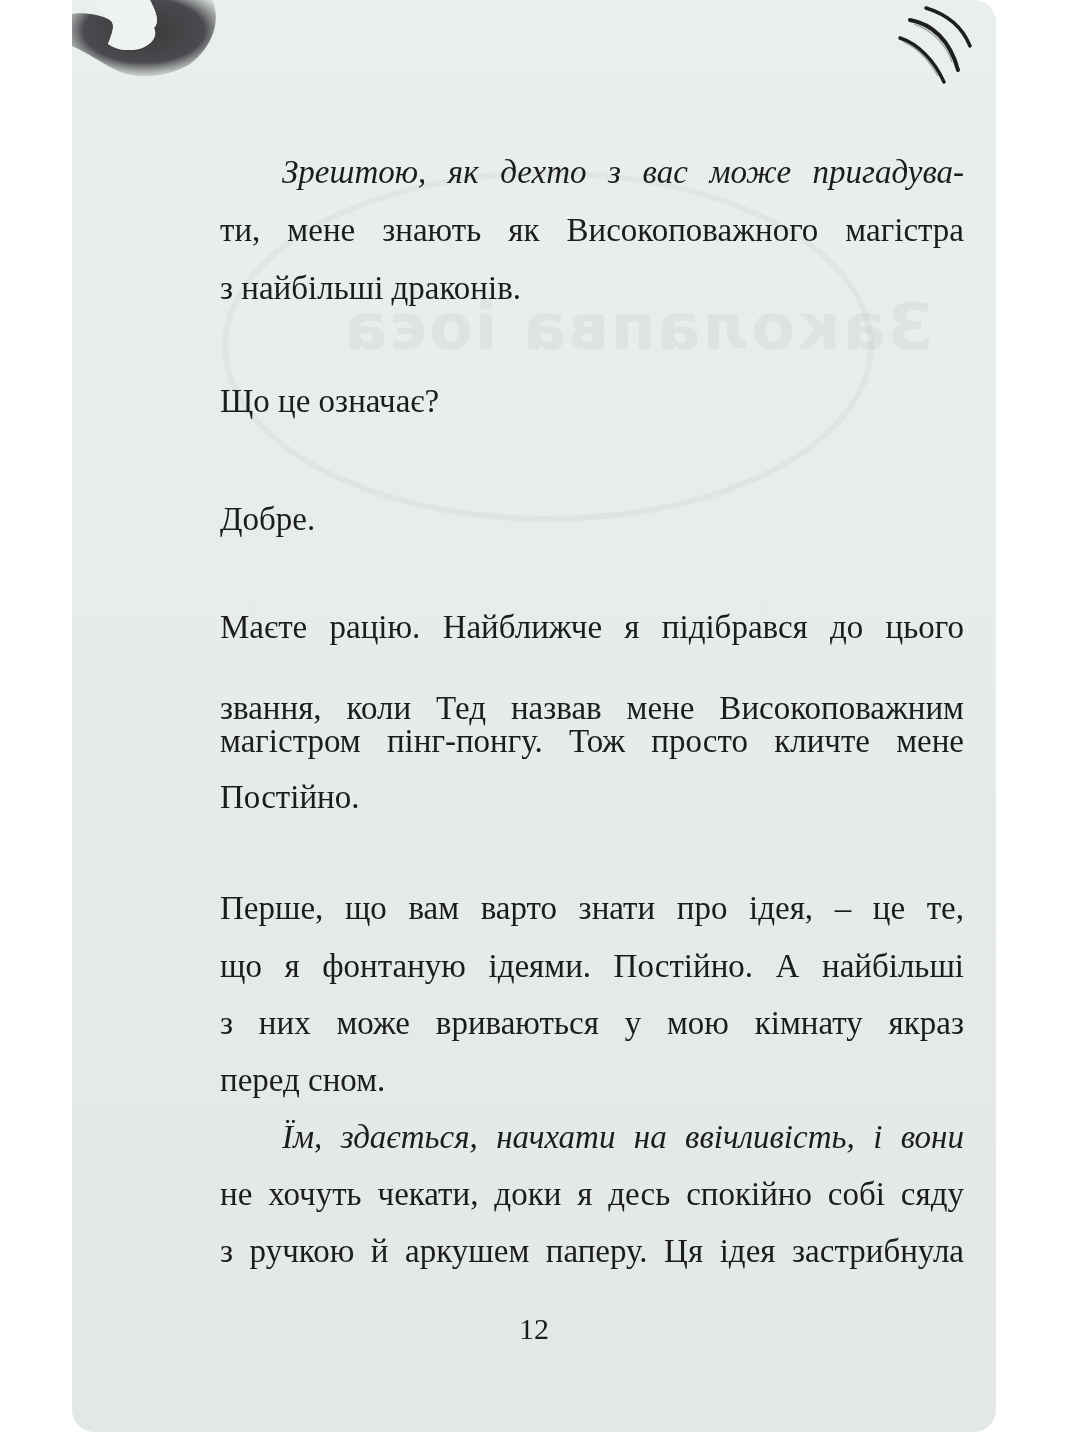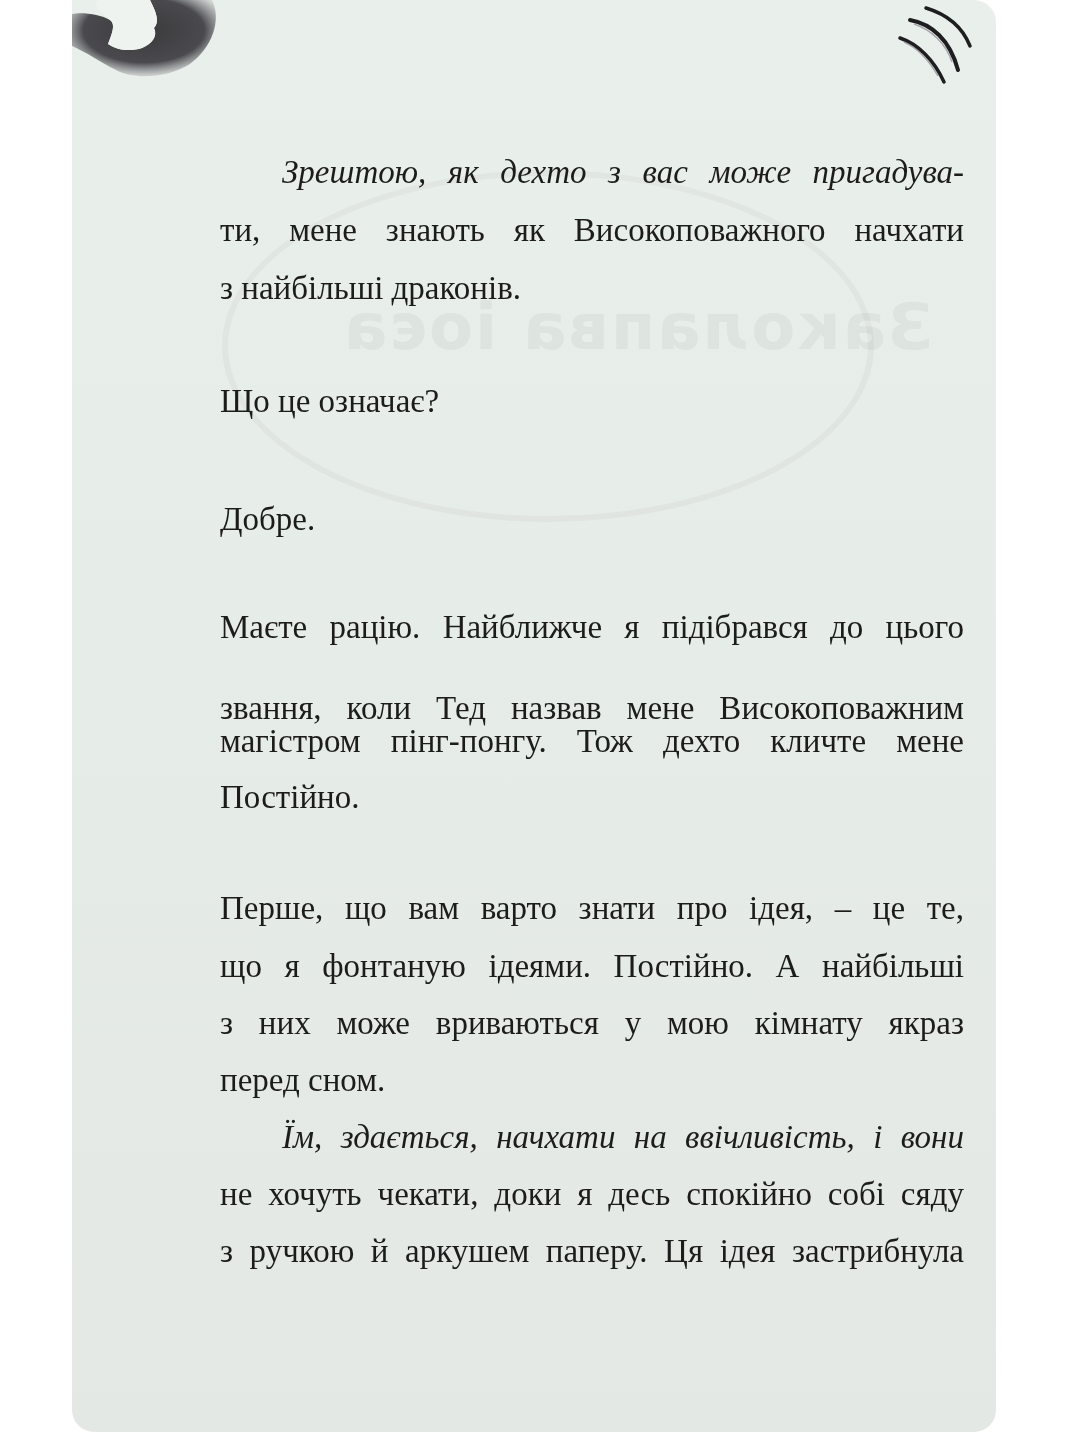--- a/index.html
+++ b/index.html
@@ -125,35 +125,36 @@
     </g>
     <g fill="none" stroke="#8a8a90" stroke-width="1.5" opacity="0.7">
       <path d="M18,24 C36,30 50,44 56,62"></path>
       <path d="M8,42 C22,48 34,62 42,76"></path>
     </g>
   </svg>
 
   <div class="text">
 
     <div class="line indent" style="top:142px;">Зрештою, як дехто з вас може пригаду­ва-</div>
-    <div class="line" style="top:200px;">ти, мене знають як Високоповажного начхати</div>
+    <div class="line" style="top:200px;">ти, мене знають як Високоповажного магістра</div>
     <div class="line last" style="top:258px;">з найбільші драконів.</div>
 
     <div class="line last" style="top:371px;">Що це означає?</div>
 
     <div class="line last" style="top:489px;">Добре.</div>
 
     <div class="line" style="top:597px;">Маєте рацію. Найближче я підібрався до цього</div>
     <div class="line" style="top:678px;">звання, коли Тед назвав мене Високоповажним</div>
-    <div class="line" style="top:711px;">магістром пінг-понгу. Тож дехто кличте мене</div>
+    <div class="line" style="top:711px;">магістром пінг-понгу. Тож просто кличте мене</div>
     <div class="line last" style="top:767px;">Постійно.</div>
 
     <div class="line" style="top:878px;">Перше, що вам варто знати про ідея, – це те,</div>
     <div class="line" style="top:936px;">що я фонтаную ідеями. Постійно. А найбільші</div>
     <div class="line" style="top:993px;">з них може вриваються у мою кімнату якраз</div>
     <div class="line last" style="top:1050px;">перед сном.</div>
 
     <div class="line indent" style="top:1107px;">Їм, здається, начхати на ввічливість, і вони</div>
     <div class="line" style="top:1164px;">не хочуть чекати, доки я десь спокійно собі сяду</div>
     <div class="line" style="top:1221px;">з ручкою й аркушем паперу. Ця ідея застрибнула</div>
   </div>
 
+  <div class="page-number">12</div>
 </div>
 
 </body></html>

